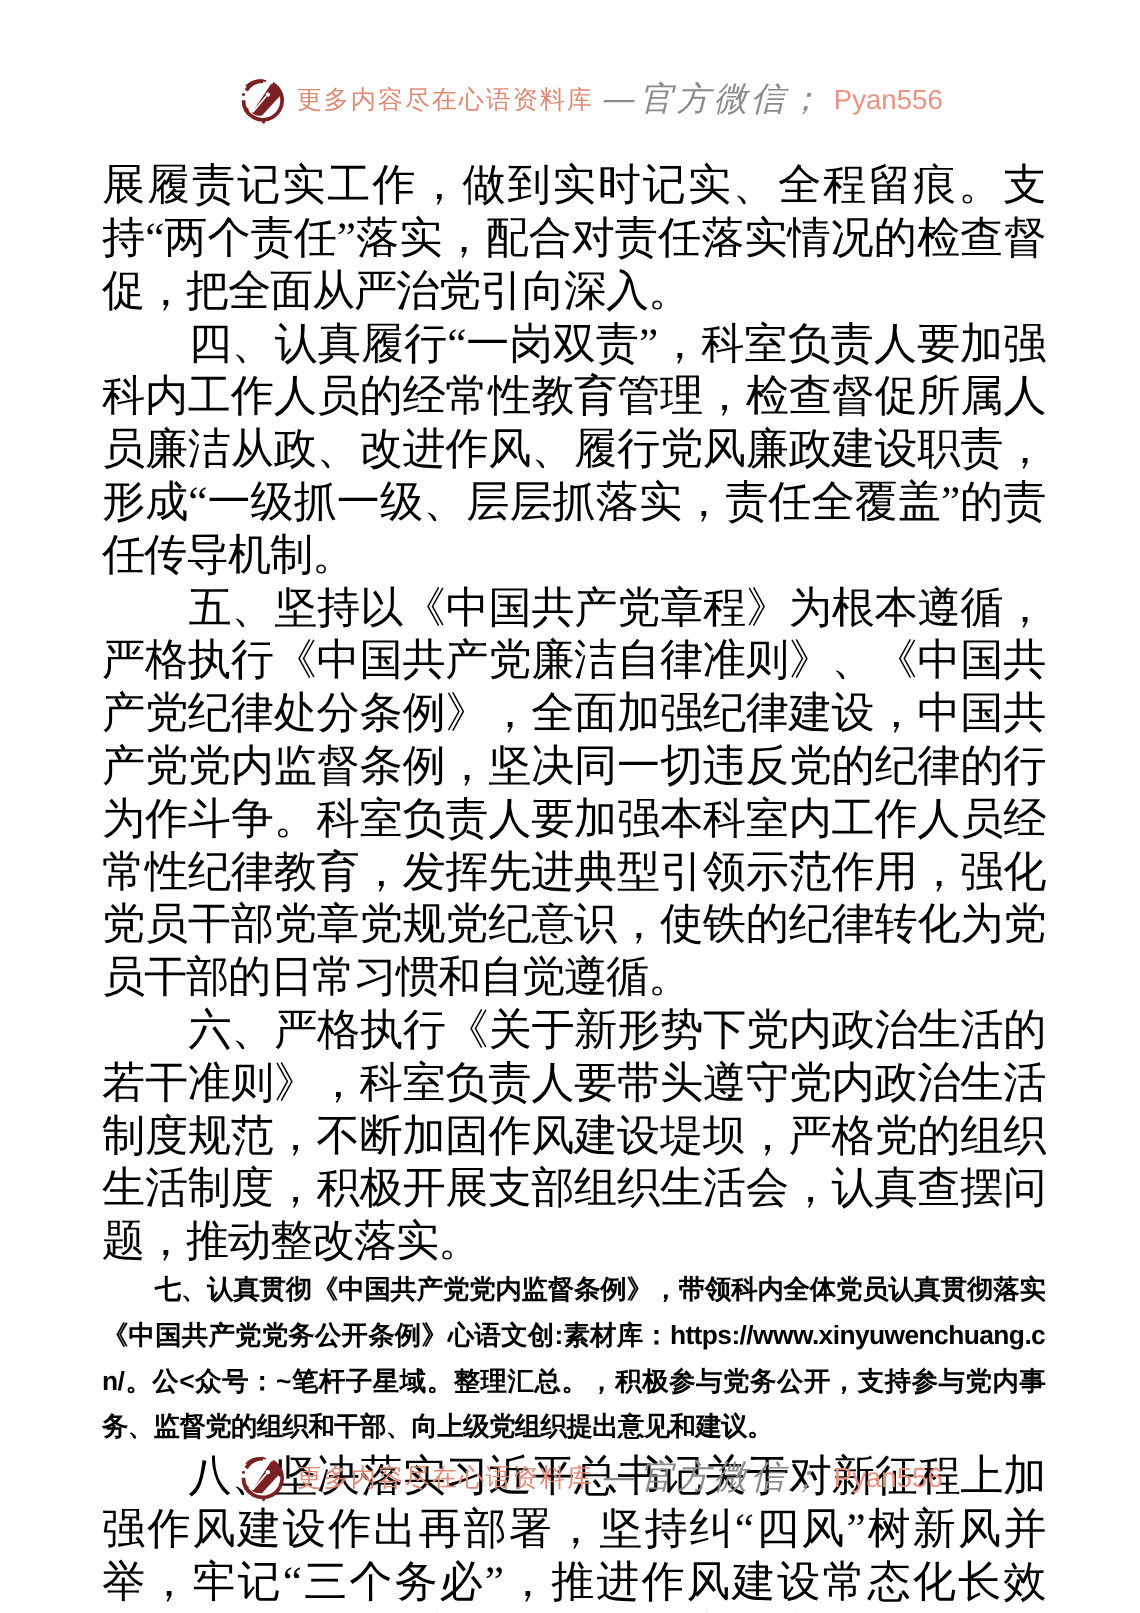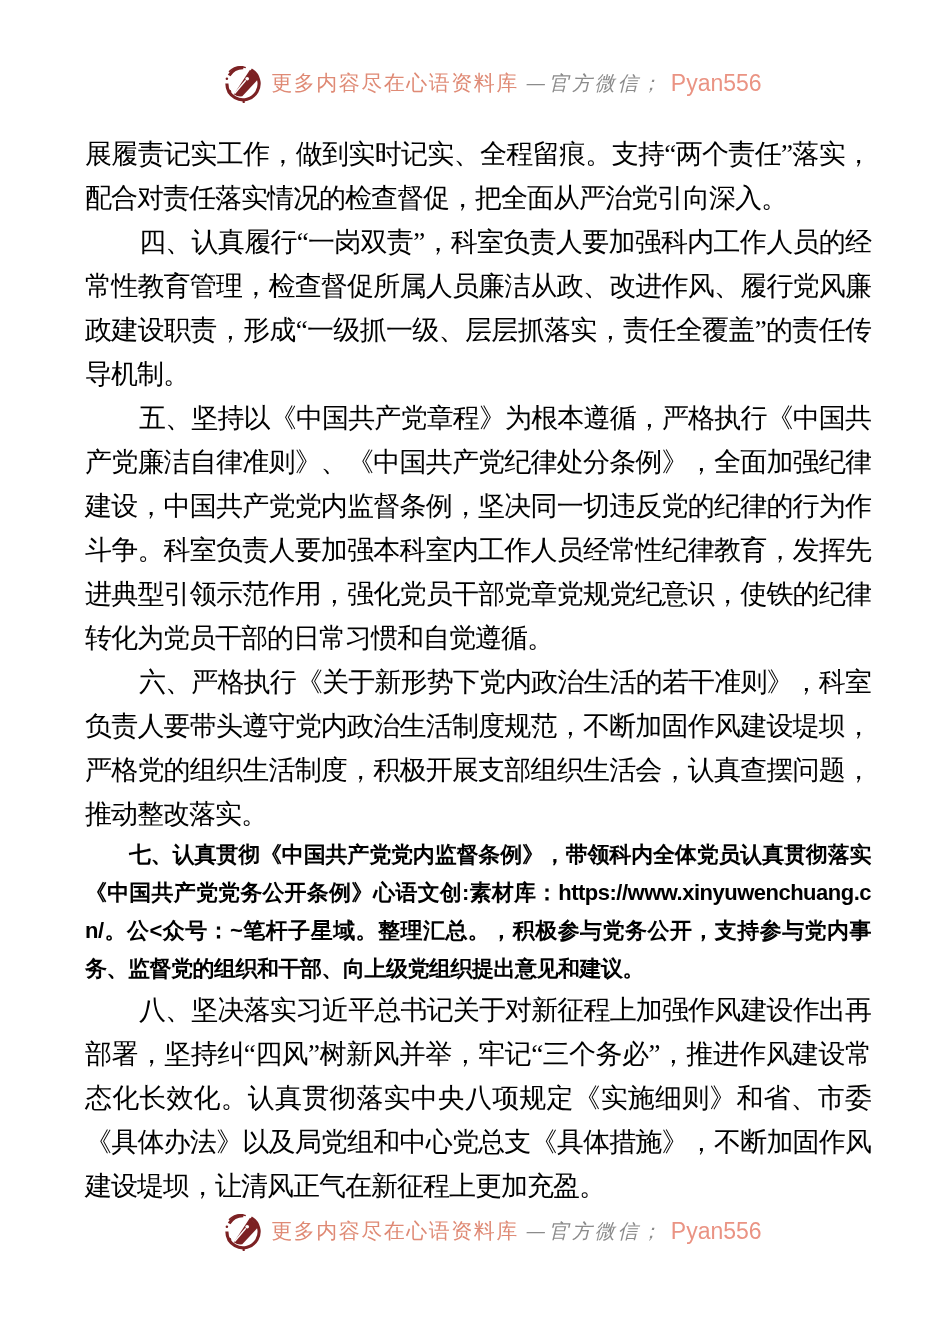--- a/index.html
+++ b/index.html
@@ -27,21 +27,21 @@
   .watermark.footer { top: 1210px; }
   .wm-logo { flex: 0 0 auto; }
   .wm-main {
     color: #df8a75;
     font-size: 21px;
     letter-spacing: 1.5px;
     font-family: "Liberation Serif", "DejaVu Serif", serif;
   }
   .wm-label {
     color: #8b8b8b;
-    font-size: 20px;
+    font-size: 28px;
     font-style: italic;
     letter-spacing: 3px;
     font-family: "DejaVu Serif", serif;
   }
   .wm-id {
     color: #ea9383;
     font-size: 23px;
     font-family: "Liberation Sans", "DejaVu Sans", sans-serif;
   }
   .doc-body {
@@ -49,21 +49,21 @@
     left: 85px;
     top: 132px;
     width: 786px;
   }
   .doc-body p {
     margin: 0;
     text-align: justify;
     text-justify: inter-character;
   }
   p.body {
-    font-size: 27px;
+    font-size: 36px;
     line-height: 44px;
     letter-spacing: -1px;
     text-indent: 2em;
   }
   p.no-indent { text-indent: 0; }
   p.bold-small {
     font-family: "Liberation Sans", "DejaVu Sans", sans-serif;
     font-weight: 600;
     font-size: 22px;
     line-height: 38px;

